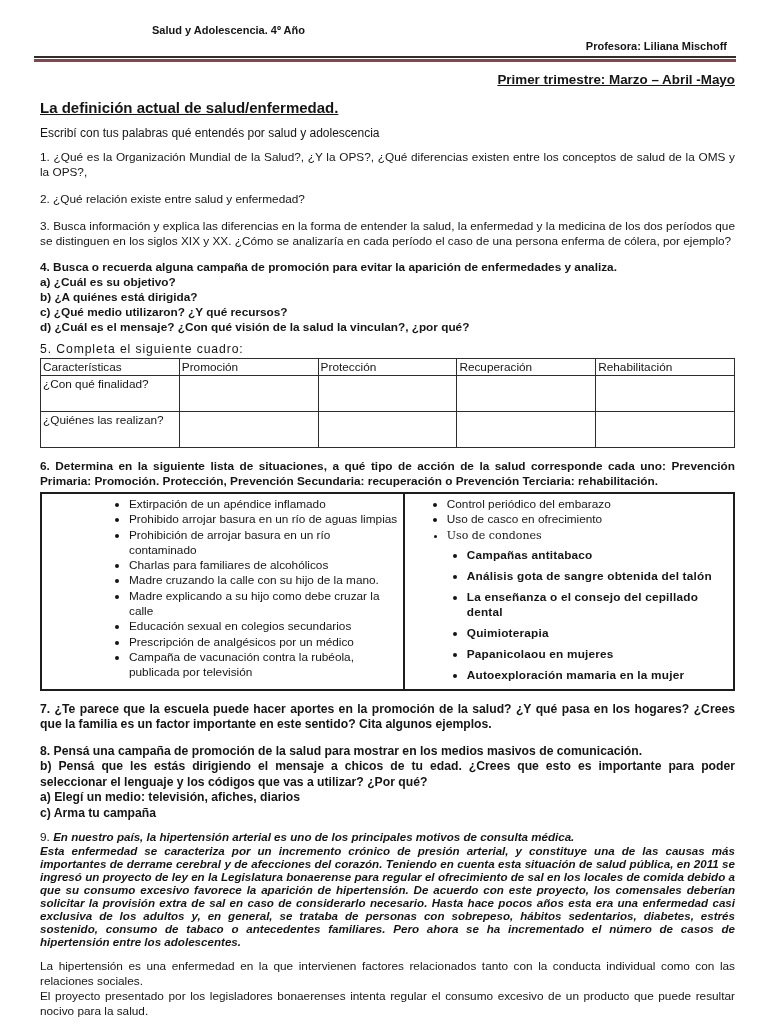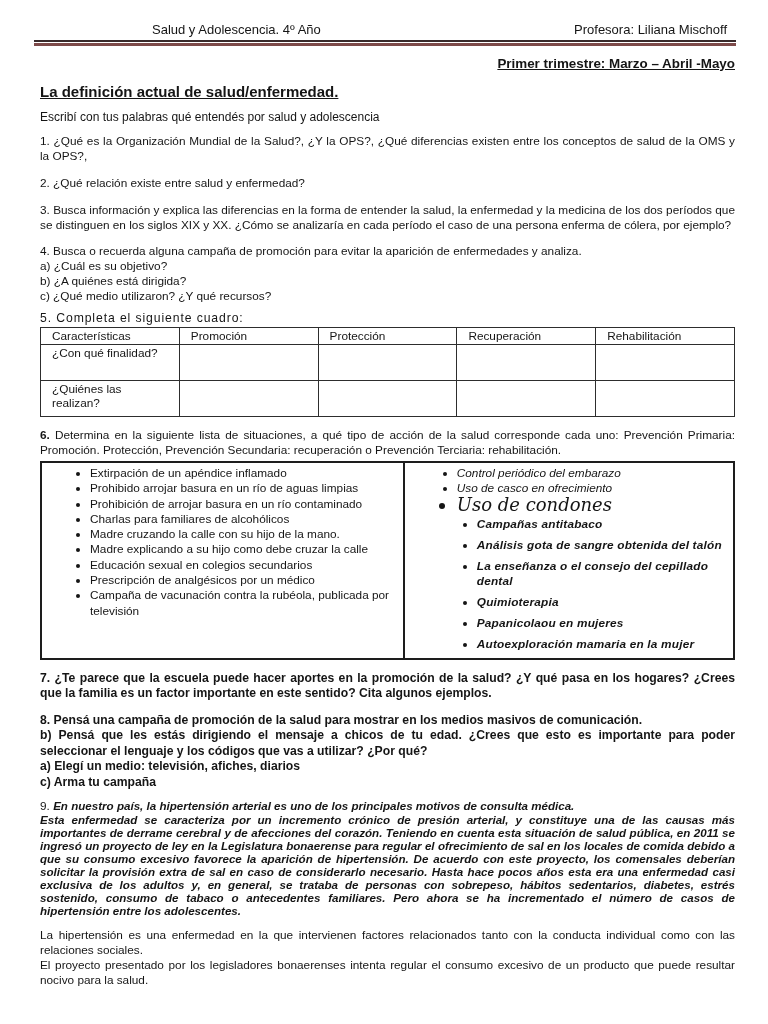--- a/index.html
+++ b/index.html
@@ -1,46 +1,46 @@
 <!DOCTYPE html>
 <html><head>
 <meta charset="utf-8">
 <style>
   html,body{margin:0;padding:0;background:#ffffff;}
   .page{
     position:relative;width:768px;height:1024px;margin:0 auto;background:#ffffff;
     color:#151515;font-family:"Liberation Sans",sans-serif;box-sizing:border-box;
     padding:22px 33px 0 40px;overflow:hidden;
   }
-  .hdr{display:flex;font-weight:normal;font-size:13px;line-height:16px;}
+  .hdr{display:flex;font-weight:bold;font-size:11px;line-height:16px;flex-direction:column;}
   .hdr .l{margin-left:112px;}
   .hdr .r{margin-left:auto;margin-right:8px;}
   .rule{margin-top:2px;margin-left:-6px;margin-right:-1px;height:1px;
         border-top:2px solid #38292a;border-bottom:3px solid #7d4a49;background:#fff;}
   .h1{font-size:13.4px;font-weight:bold;text-decoration:underline;margin:10px 0 0 0;line-height:16px;text-align:right;}
   .h2{font-size:15px;font-weight:bold;text-decoration:underline;margin:12px 0 0 0;line-height:16px;}
   .note{font-size:12px;font-weight:normal;margin:10px 0 0 0;line-height:14px;}
   .q{font-size:11.8px;line-height:15px;margin:10px 0 0 0;}
   .q.m12{margin-top:12px;}
-  .q.m11{margin-top:11px;}
+  .q.m11{margin-top:11px;font-weight:bold;}
   .just{text-align:justify;}
   .subline{font-size:11.8px;line-height:15px;margin:0;}
   .q5label{margin:7px 0 0 0;font-size:12.2px;letter-spacing:0.9px;line-height:14px;}
   table.grid{width:100%;border-collapse:collapse;margin-top:2px;font-size:11.8px;table-layout:fixed;}
-  table.grid th,table.grid td{border:1.6px solid #2d2d2d;padding:1px 11px;vertical-align:top;
+  table.grid th,table.grid td{border:1.6px solid #2d2d2d;padding:1px 2px;vertical-align:top;
       text-align:left;font-weight:normal;line-height:14px;}
   table.grid th{height:14px;}
   table.grid td{height:33px;}
   .sitbox{margin-top:3px;border:2px solid #1d1d1d;display:flex;}
   .sitbox .colL{box-sizing:border-box;width:52.5%;border-right:2px solid #1d1d1d;padding:3px 4px 6px 0;}
-  .sitbox .colR{box-sizing:border-box;width:47.5%;padding:3px 4px 6px 14px;font-style:italic;}
-  .sitbox ul{margin:0;padding-left:48px;list-style:disc;}
+  .sitbox .colR{box-sizing:border-box;width:47.5%;padding:3px 4px 6px 4px;}
+  .sitbox ul{margin:0;padding-left:87px;list-style:disc;}
   .sitbox .colR ul{padding-left:38px;}
   .sitbox li{font-size:11.8px;line-height:15.3px;}
-  .sitbox li.serif{font-family:"DejaVu Serif","Liberation Serif",serif;font-size:18px;}
+  .sitbox li.serif{font-family:"DejaVu Serif","Liberation Serif",serif;font-size:11px;}
   .sitbox li.emph{font-weight:bold;margin-top:5.5px;letter-spacing:0.2px;margin-left:20px;}
   .semib{font-weight:bold;font-size:12.2px;line-height:15.5px;margin:11px 0 0 0;}
   .semib .subline{font-size:12.2px;line-height:15.5px;font-weight:bold;}
   .q9{margin:9px 0 0 0;font-size:11.6px;line-height:13px;font-weight:bold;font-style:italic;text-align:justify;}
   .q9 .num{font-style:normal;font-weight:normal;font-size:11.8px;}
   .close{margin:11px 0 0 0;font-size:11.8px;line-height:15px;}
   .close p{margin:0;}
 </style>
 </head>
 <body>
@@ -59,20 +59,21 @@
 
   <p class="q just">1. ¿Qué es la Organización Mundial de la Salud?, ¿Y la OPS?, ¿Qué diferencias existen entre los conceptos de salud de la OMS y la OPS?,</p>
   <p class="q m12">2. ¿Qué relación existe entre salud y enfermedad?</p>
   <p class="q m12 just">3. Busca información y explica las diferencias en la forma de entender la salud, la enfermedad y la medicina de los dos períodos que se distinguen en los siglos XIX y XX. ¿Cómo se analizaría en cada período el caso de una persona enferma de cólera, por ejemplo?</p>
 
   <div class="q m11">
     <p class="subline">4. Busca o recuerda alguna campaña de promoción para evitar la aparición de enfermedades y analiza.</p>
     <p class="subline">a) ¿Cuál es su objetivo?</p>
     <p class="subline">b) ¿A quiénes está dirigida?</p>
     <p class="subline">c) ¿Qué medio utilizaron? ¿Y qué recursos?</p>
+    <p class="subline">d) ¿Cuál es el mensaje? ¿Con qué visión de la salud la vinculan?, ¿por qué?</p>
   </div>
 
   <div class="q5label">5. Completa el siguiente cuadro:</div>
 
   <table class="grid">
     <tbody>
         <tr>
       <th>Características</th>
       <th>Promoción</th>
       <th>Protección</th>

